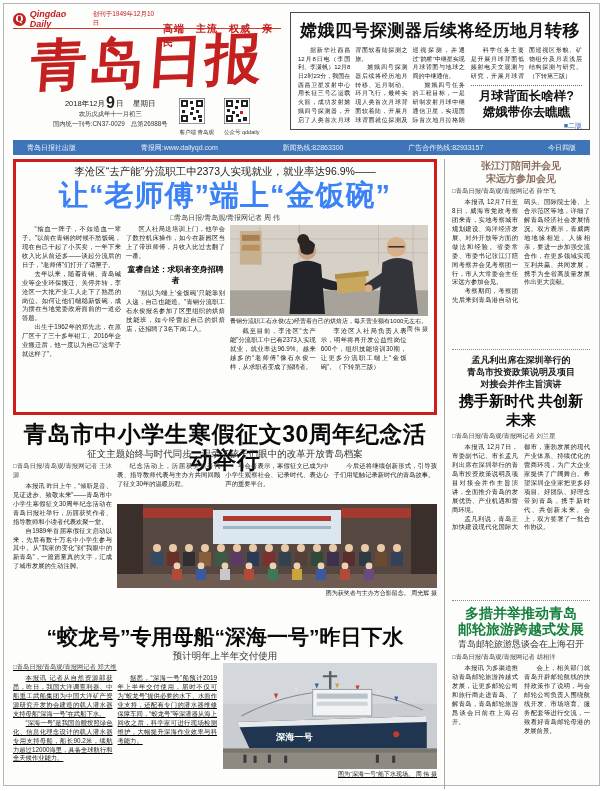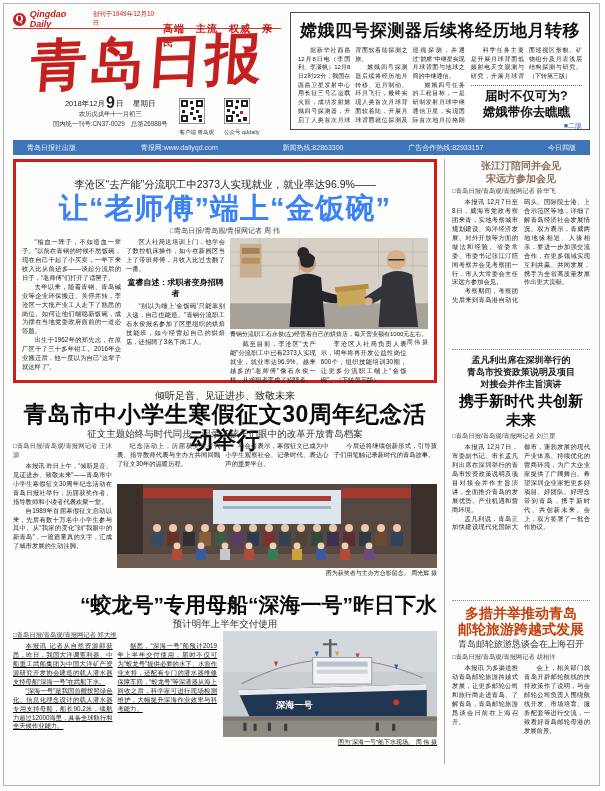--- a/index.html
+++ b/index.html
@@ -40,21 +40,21 @@
   .blue-bar{height:15px;background:#3f74b8;color:#e8f1fb;font-size:7px;display:flex;align-items:center;
             justify-content:space-between;padding:0 14px;margin-top:4px;}
   
   .content{display:flex;gap:7px;margin-top:4px;}
   .main-col{width:424px;flex:0 0 424px;}
   .rail{flex:1;border-left:1px solid #a9a9a9;padding-left:7px;min-width:0;}
   .t63{font-size:6.3px;line-height:1.42;text-align:justify;color:#222;}
   .byline{font-size:7px;color:#444;text-align:center;margin:1px 0 2px;}
   .byline-sm{font-size:6.3px;color:#444;margin:0 0 2px;}
   
-  .lead-box{border:3px solid #cf1d1d;padding:16px 6px 5px;height:224px;box-sizing:border-box;}
+  .lead-box{border:3px solid #cf1d1d;padding:3px 6px 5px;height:256px;box-sizing:border-box;}
   .lead-kicker{font-size:10.5px;color:#222;text-align:center;height:14px;}
   .lead-headline{font-size:29px;font-weight:900;color:#3b82f6;text-align:center;letter-spacing:1px;line-height:32px;height:33px;}
   .lead-body{display:flex;gap:5px;margin-top:2px;}
   .ncol{width:99px;flex:0 0 99px;height:152px;overflow:hidden;}
   .lead-right{flex:1;min-width:0;}
   .photo{width:100%;display:block;background:#ccc;}
   .caption{font-size:6px;color:#222;line-height:1.35;margin-top:1px;text-align:justify;}
   .credit{float:right;color:#333;}
   .sub-head{font-size:8px;font-weight:bold;color:#111;text-align:center;margin:3px 0;text-indent:0 !important;}
   .under-photo{display:flex;gap:5px;margin-top:2px;height:44px;overflow:hidden;}
@@ -64,37 +64,37 @@
   .essay-kicker{font-size:10px;color:#222;text-align:center;height:12px;}
   .essay-headline{font-size:23px;font-weight:900;color:#0a0a0a;text-align:center;letter-spacing:.5px;height:27px;line-height:26px;}
   .essay-sub{font-size:9.5px;color:#333;text-align:center;height:13px;}
   .essay-body{display:flex;gap:5px;margin-top:1px;}
   .essay-col1{width:99px;flex:0 0 99px;height:144px;overflow:hidden;}
   .essay-right{flex:1;min-width:0;}
   .essay-toprow{display:flex;gap:5px;height:40px;overflow:hidden;margin-bottom:2px;}
   .essay-toprow>div{flex:1;}
   
   .ship{margin-top:6px;height:164px;}
-  .ship-headline{font-size:21px;font-weight:900;text-align:right;color:#0a0a0a;height:25px;line-height:24px;}
+  .ship-headline{font-size:21px;font-weight:900;text-align:center;color:#0a0a0a;height:25px;line-height:24px;}
   .ship-sub{font-size:9.5px;color:#333;text-align:center;height:13px;}
   .ship-body{display:flex;gap:6px;text-decoration:underline;}
   .ship-left{width:204px;flex:0 0 204px;}
   .ship-cols{display:flex;gap:5px;height:112px;overflow:hidden;}
   .ship-cols>div{width:50%;}
   .ship-right{flex:1;min-width:0;}
   
   .rail-art1-head{font-size:15px;font-weight:900;text-align:center;color:#0a0a0a;margin-top:2px;}
   .rail-sub{font-size:10px;font-weight:bold;text-align:center;color:#8c6f5f;line-height:13px;}
   .rail-body{column-count:2;column-gap:6px;height:146px;overflow:hidden;margin-top:1px;}
   .rail-body2{column-count:2;column-gap:6px;height:152px;overflow:hidden;margin-top:1px;}
   .rail-body3{column-count:2;column-gap:6px;height:100px;overflow:hidden;margin-top:1px;}
   .rail-div{border-top:1px dotted #888;margin:5px 0 4px;}
   .rail-kicker{font-size:9px;font-weight:bold;text-align:center;color:#222;line-height:12px;}
   .rail-art2-head{font-size:15px;font-weight:900;text-align:center;color:#0a0a0a;margin:2px 0;}
-  .rail-art3-head{font-size:14px;font-weight:900;text-align:center;color:#c2410c;line-height:16px;}
+  .rail-art3-head{font-size:14px;font-weight:900;text-align:center;color:#15803d;line-height:16px;}
   .rail-art3-sub{font-size:9px;color:#333;text-align:center;margin:1px 0 2px;}
 </style>
 </head>
 <body>
 
 <div class="sheet">
 
   <div class="top">
     <div class="left-head">
       <div class="head-line">
@@ -164,21 +164,21 @@
         <div class="moon-left t6">
             <p>据新华社西昌12月8日电（李国利、李潇帆）12月8日2时23分，我国在西昌卫星发射中心用长征三号乙运载火箭，成功发射嫦娥四号探测器，开启了人类首次月球背面软着陆探测之旅。</p>
             <p>嫦娥四号探测器后续将经历地月转移、近月制动、环月飞行，最终实现人类首次月球背面软着陆，开展月球背面就位探测及巡视探测，并通过“鹊桥”中继星实现月球背面与地球之间的中继通信。</p>
             <p>嫦娥四号任务的工程目标，一是研制发射月球中继通信卫星，实现国际首次地月拉格朗日L2点的测控及中继通信；二是研制发射月球着陆器和巡视器，实现国际首次月球背面软着陆和巡视勘察。</p>
           </div>
         <div class="moon-right">
           <div class="moon-right-text t6">
               <p>科学任务主要是开展月球背面低频射电天文观测与研究，开展月球背面巡视区形貌、矿物组分及月表浅层结构探测与研究。（下转第三版）</p>
             </div>
           <div class="dotted"></div>
-          <div class="teaser">届时不仅可为?</div>
+          <div class="teaser">月球背面长啥样?</div>
           <div class="teaser">嫦娥带你去瞧瞧</div>
           <div class="page-ref">■二版</div>
         </div>
       </div>
     </div>
   </div>
 
   <div class="blue-bar">
     <span>青岛日报社出版</span>
     <span>青报网:www.dailyqd.com</span>
@@ -250,21 +250,20 @@
                 </div>
               <div class="t63">
                   <p>李沧区人社局负责人表示，明年将再开发公益性岗位600个，组织技能培训30期，让更多分流职工端上“金饭碗”。（下转第三版）</p>
                 </div>
             </div>
           </div>
         </div>
       </div>
 
       <div class="essay">
-        <div class="essay-kicker">倾听足音、见证进步、致敬未来</div>
         <div class="essay-headline">青岛市中小学生寒假征文30周年纪念活动举行</div>
         <div class="essay-sub">征文主题始终与时代同步，记录了孩子们眼中的改革开放青岛档案</div>
         <div class="essay-body">
           <div class="essay-col1 t63">
             <div class="byline-sm">□青岛日报/青岛观/青报网记者 王沐源</div>
             <div>
                 <p>本报讯 昨日上午，“倾听足音、见证进步、致敬未来”——青岛市中小学生寒假征文30周年纪念活动在青岛日报社举行，历届获奖作者、指导教师和小读者代表欢聚一堂。</p>
                 <p>自1989年首届寒假征文启动以来，先后有数十万名中小学生参与其中。从“我家的变化”到“我眼中的新青岛”，一篇篇童真的文字，汇成了城市发展的生动注脚。</p>
               </div>
           </div>

